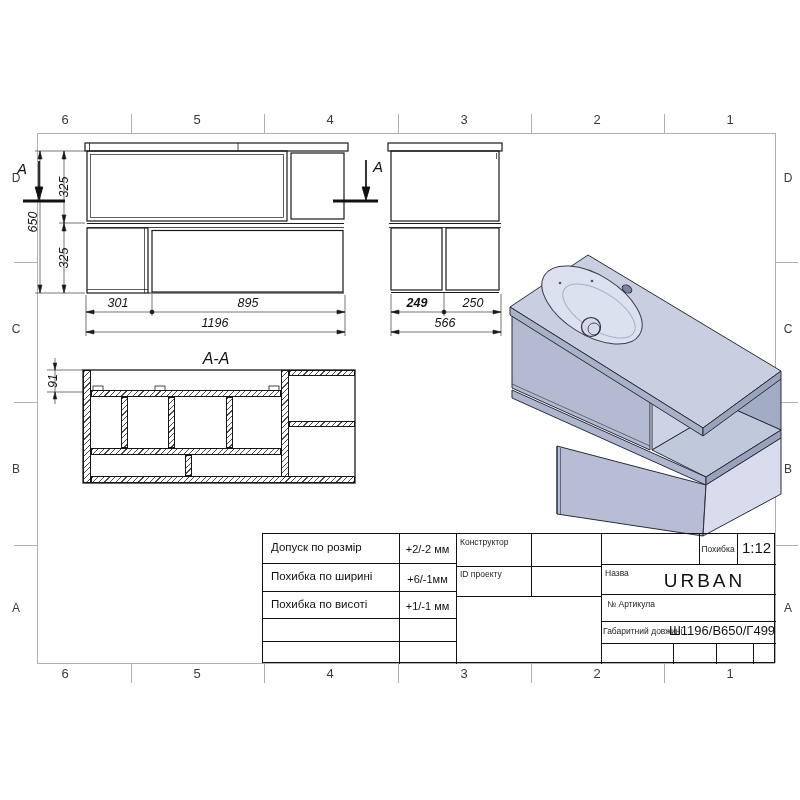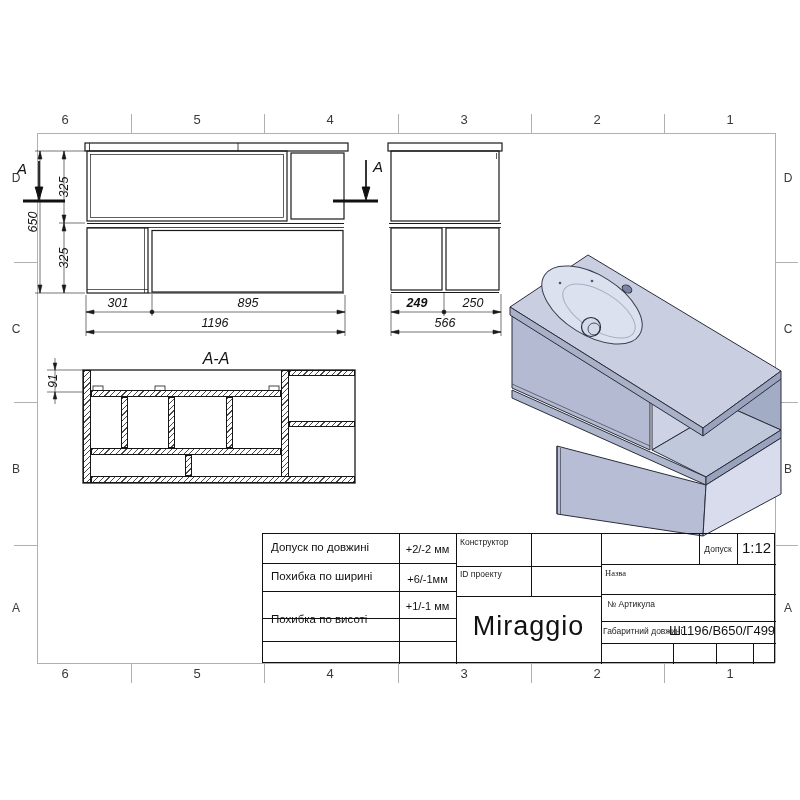--- a/index.html
+++ b/index.html
@@ -231,32 +231,32 @@
     <div class="tbl" style="left:0;top:107px;width:193px;height:1px;"></div>
 
     <div class="tbl" style="left:193px;top:32px;width:145px;height:1px;"></div>
     <div class="tbl" style="left:193px;top:62px;width:145px;height:1px;"></div>
 
     <div class="tbl" style="left:338px;top:30px;width:175px;height:1px;"></div>
     <div class="tbl" style="left:338px;top:60px;width:175px;height:1px;"></div>
     <div class="tbl" style="left:338px;top:87px;width:175px;height:1px;"></div>
     <div class="tbl" style="left:338px;top:109px;width:175px;height:1px;"></div>
 
-    <span class="tbt" style="left:8px;top:7px;font-size:11.5px;">Допуск по довжині</span>
+    <span class="tbt" style="left:8px;top:7px;font-size:11.5px;">Допуск по розмір</span>
     <span class="tbt" style="left:136px;top:9px;width:57px;text-align:center;font-size:11px;">+2/-2 мм</span>
     <span class="tbt" style="left:8px;top:36px;font-size:11.5px;">Похибка по ширині</span>
     <span class="tbt" style="left:136px;top:39px;width:57px;text-align:center;font-size:11px;">+6/-1мм</span>
-    <span class="tbt" style="left:8px;top:79px;font-size:11.5px;">Похибка по висоті</span>
+    <span class="tbt" style="left:8px;top:64px;font-size:11.5px;">Похибка по висоті</span>
     <span class="tbt" style="left:136px;top:66px;width:57px;text-align:center;font-size:11px;">+1/-1 мм</span>
 
     <span class="tbt lab" style="left:197px;top:3px;">Конструктор</span>
     <span class="tbt lab" style="left:197px;top:35px;">ID проекту</span>
-    <span class="tbt" style="left:193px;top:77px;width:145px;text-align:center;font-size:27px;letter-spacing:1px;">Miraggio</span>
-
-    <span class="tbt lab" style="left:436px;top:10px;width:38px;text-align:center;">Допуск</span>
+
+    <span class="tbt lab" style="left:436px;top:10px;width:38px;text-align:center;">Похибка</span>
     <span class="tbt" style="left:474px;top:5px;width:39px;text-align:center;font-size:15px;">1:12</span>
-    <span class="tbt lab" style="left:342px;top:34px;font-family:Liberation Serif, serif;">Назва</span>
+    <span class="tbt lab" style="left:342px;top:34px;">Назва</span>
+    <span class="tbt" style="left:370px;top:36px;width:143px;text-align:center;font-size:19px;letter-spacing:3px;">URBAN</span>
     <span class="tbt lab" style="left:344px;top:65px;">№  Артикула</span>
     <span class="tbt lab" style="left:340px;top:92px;">Габаритний довжині</span>
     <span class="tbt" style="left:405px;top:89px;width:108px;text-align:center;font-size:13px;">Ш1196/В650/Г499</span>
   </div>
 
 </div>
 
 </body></html>

